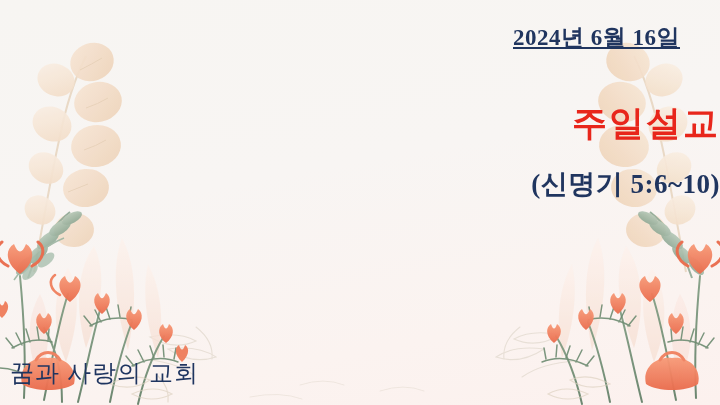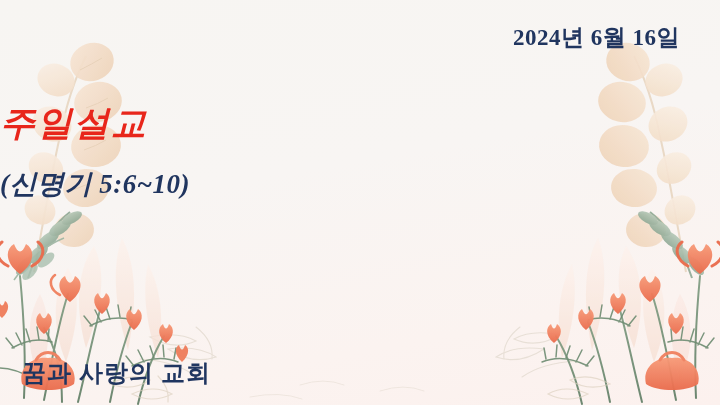--- a/index.html
+++ b/index.html
@@ -36,29 +36,29 @@
   
   .date-line {
     position: absolute;
     top: 22px;
     right: 40px;
     font-size: 23px;
     font-weight: bold;
     color: #20355f;
     letter-spacing: 0.5px;
     white-space: nowrap;
+    text-decoration: underline;
   }
 
   .center-stack {
     position: absolute;
     left: 0;
     right: 0;
     top: 104px;
-    text-align: left;
-    font-style: italic;
+    text-align: right;
   }
 
   .sermon-kind {
     font-size: 35px;
     font-weight: bold;
     color: #e8261b;
     letter-spacing: 2px;
     line-height: 1.15;
   }
 
@@ -75,24 +75,24 @@
   .scripture-ref {
     margin-top: 22px;
     font-size: 27px;
     font-weight: bold;
     color: #20355f;
     letter-spacing: 0.5px;
   }
 
   .church-name {
     position: absolute;
-    left: 22px;
+    left: 10px;
     bottom: 16px;
     font-size: 24px;
-    font-weight: bold;
+    font-weight: normal;
     color: #1f3560;
     letter-spacing: 1px;
     white-space: nowrap;
   }
 
   .pastor-name {
     position: absolute;
     right: 30px;
     bottom: 16px;
     font-size: 24px;

